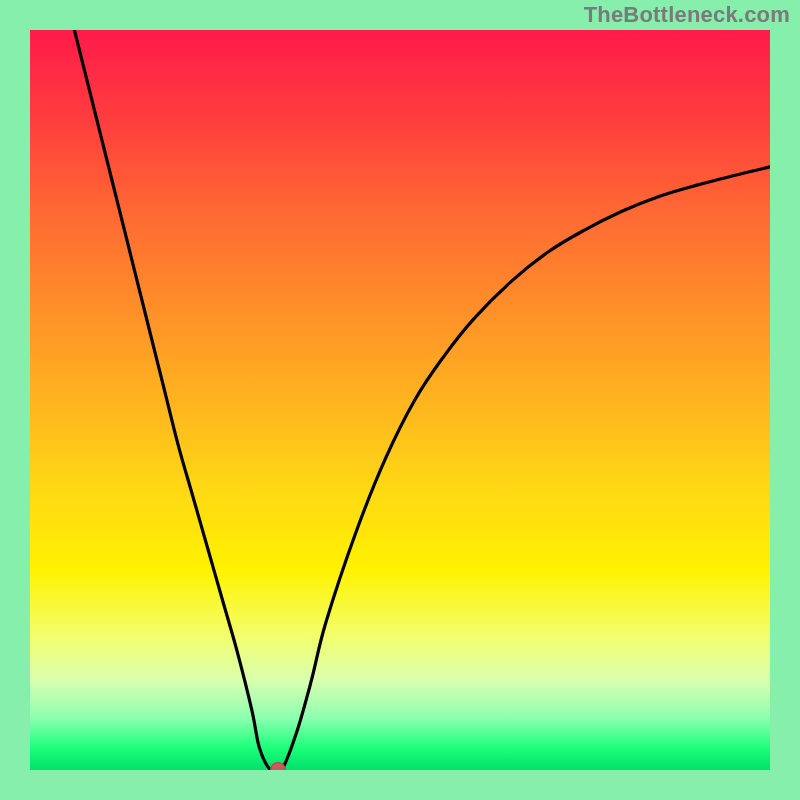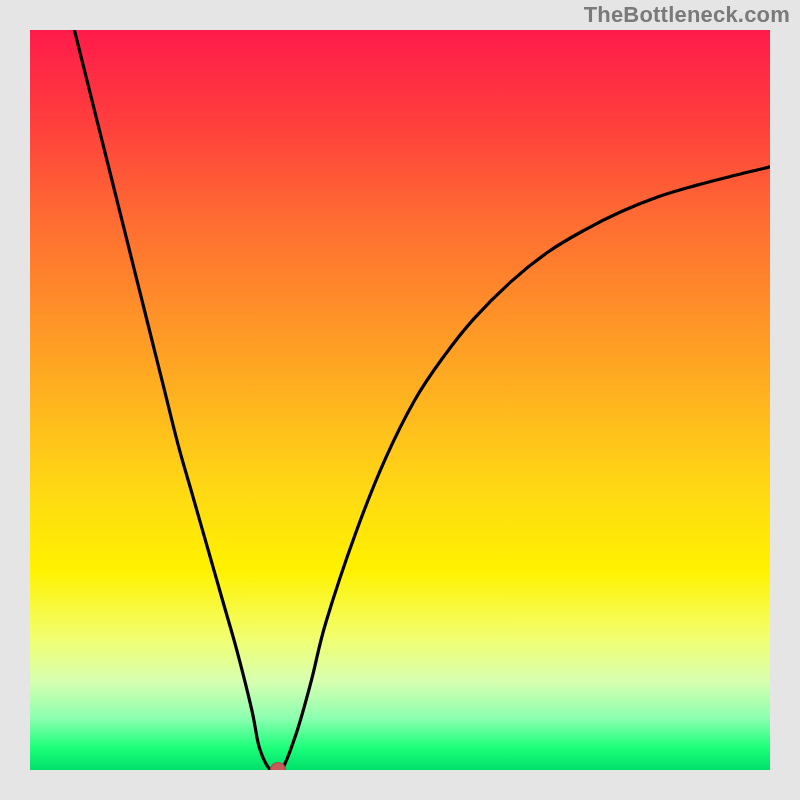--- a/index.html
+++ b/index.html
@@ -8,21 +8,21 @@
     width: 800px;
     height: 800px;
     background: #000;
     font-family: Arial, Helvetica, sans-serif;
     overflow: hidden;
   }
   .frame {
     position: relative;
     width: 800px;
     height: 800px;
-    background: #e5e5e5;
+    background: #86efac;
   }
   .watermark {
     position: absolute;
     top: 2px;
     right: 10px;
     color: #7a7a7a;
     font-size: 22px;
     font-weight: 600;
     letter-spacing: 0.2px;
     z-index: 10;

